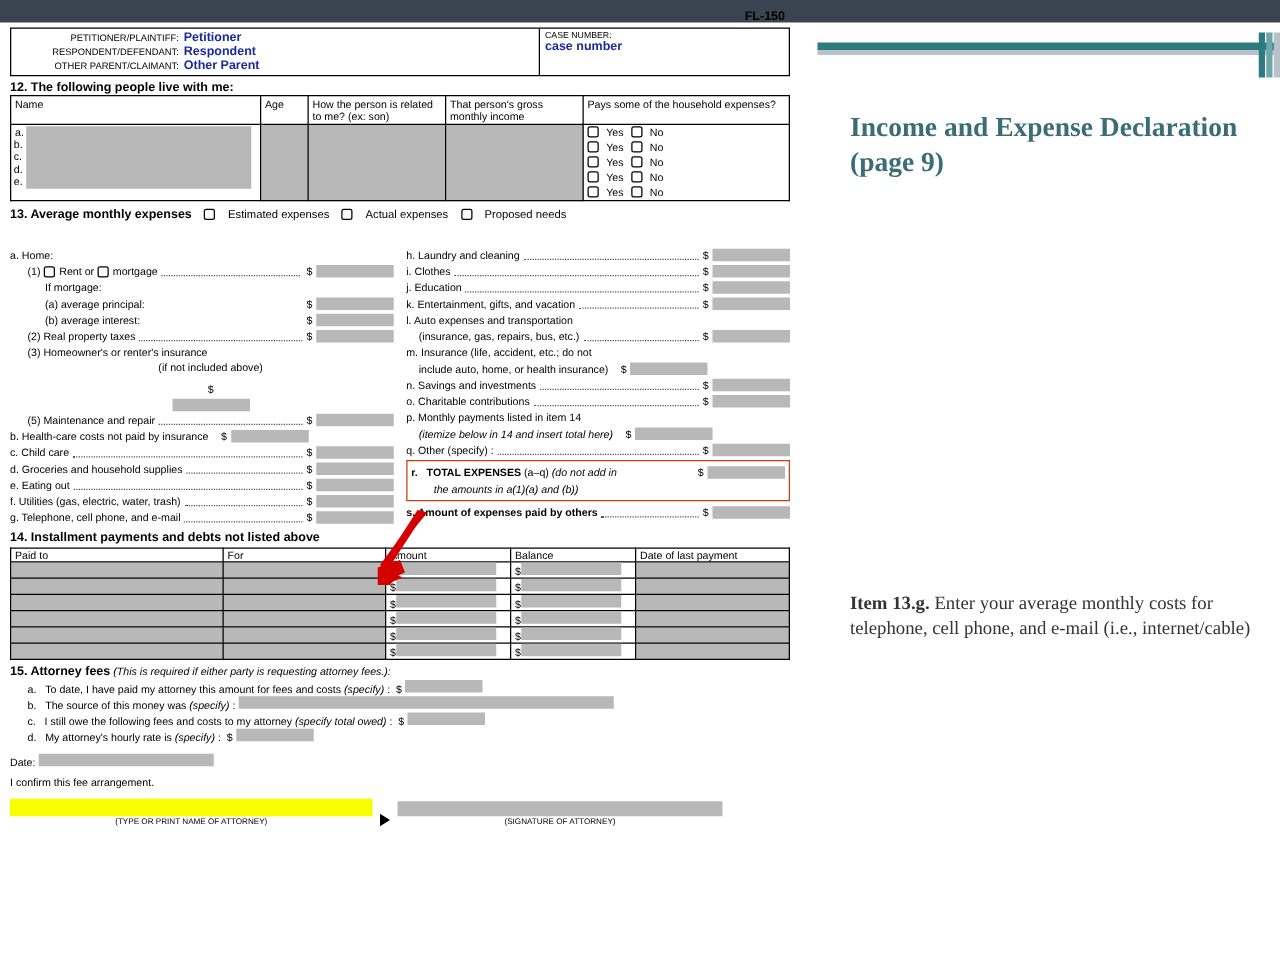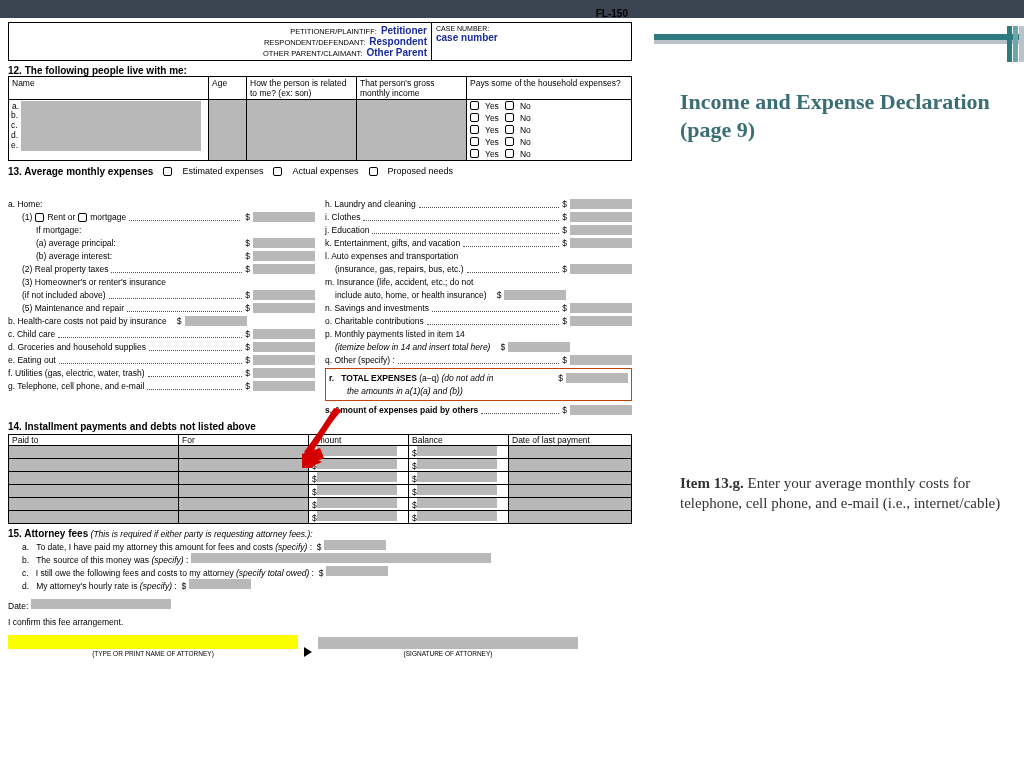--- a/index.html
+++ b/index.html
@@ -15,21 +15,21 @@
 .accentbars .c { background: #b9c2c8; }
 .page { display: flex; }
 .form { width: 640px; padding: 4px 8px 8px 8px; position: relative; }
 .side { width: 384px; padding: 70px 20px 0 40px; }
 .side h1 { font-family: Georgia, serif; font-size: 22px; font-weight: bold; color: #3a6d75; line-height: 1.25; margin-bottom: 330px; }
 .side .instr { font-family: Georgia, serif; font-size: 15px; color: #333; line-height: 1.35; }
 .side .instr b { font-weight: bold; }
 .hdr { border: 1px solid #000; display: flex; font-size: 8px; }
 .hdr .left { flex: 1; padding: 2px 4px; }
 .hdr .right { width: 200px; border-left: 1px solid #000; padding: 2px 4px; position: relative; }
-.hdr .row { display: flex; gap: 4px; align-items: baseline; justify-content: flex-end; }
+.hdr .row { display: flex; gap: 4px; align-items: baseline; }
 .hdr .lbl { font-size: 7.5px; text-align: right; width: 130px; }
 .hdr .val { color: #1a2a9c; font-weight: bold; font-size: 10px; }
 .sec { margin-top: 4px; }
 .secnum { font-weight: bold; font-size: 10px; }
 .tbl { border: 1px solid #000; border-collapse: collapse; width: 100%; font-size: 8.5px; }
 .tbl th, .tbl td { border: 1px solid #000; padding: 1px 3px; vertical-align: top; }
 .tbl th { font-weight: normal; text-align: left; }
 .grayfill { background: #b8b8b8; }
 .cols { display: flex; gap: 10px; margin-top: 20px; font-size: 8.5px; }
 .col { flex: 1; }
@@ -192,21 +192,21 @@
             </div>
   <div class="line" style="padding-left:14px;">
               <span>(2) Real property taxes</span>
               <span class="dots"></span>
               <span>$</span>
               <span class="amt"></span>
             </div>
   <div class="line" style="padding-left:14px;">
               <span>(3) Homeowner's or renter's insurance</span>
             </div>
-  <div class="line" style="padding-left:14px;">
+  <div class="line" style="padding-left:14px;flex-direction:column;">
               <span>(if not included above)</span>
               <span class="dots"></span>
               <span>$</span>
               <span class="amt"></span>
             </div>
   <div class="line" style="padding-left:14px;">
               <span>(5) Maintenance and repair</span>
               <span class="dots"></span>
               <span>$</span>
               <span class="amt"></span>

